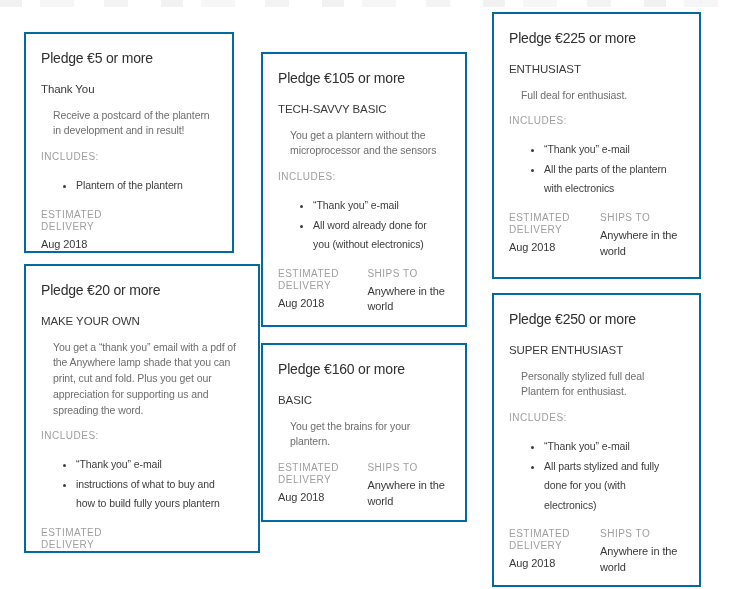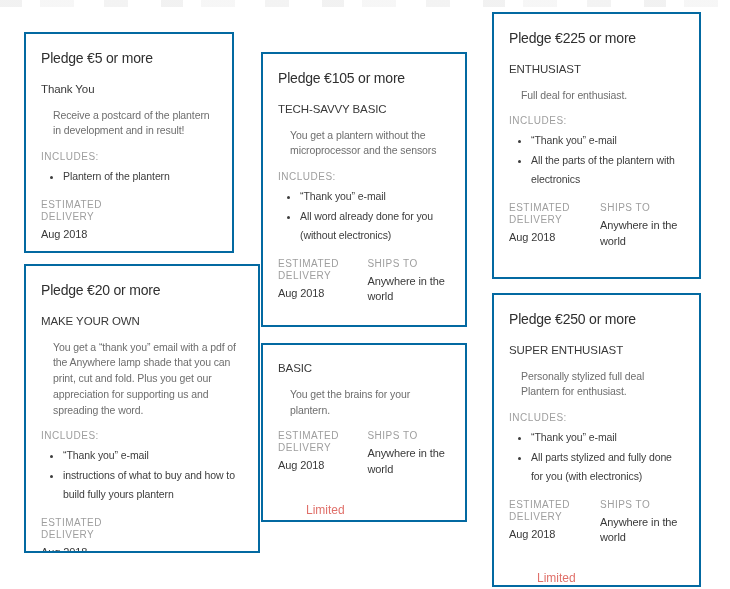--- a/index.html
+++ b/index.html
@@ -45,21 +45,21 @@
   }
   .reward-desc {
     font-size: 10.5px; color: #6e6e6e; letter-spacing: -0.1px;
     line-height: 1.5; margin: 0 0 12px 12px;
   }
   .includes-label, .meta-label {
     font-size: 10px; color: #9e9e9e; letter-spacing: 0.5px;
     line-height: 1.2; margin: 0 0 4px 0; text-transform: uppercase;
   }
   ul.includes-list {
-    margin: 0; padding: 0 0 0 22px; list-style: disc;
+    margin: 13px; padding: 0 0 0 22px; list-style: disc;
   }
   ul.includes-list li {
     font-size: 10.5px; color: #3d3d3d; letter-spacing: -0.1px;
     line-height: 1.85;
   }
   .meta-row { display: flex; margin-top: 12px; }
   .meta-col-left { flex: 0 0 52%; }
   .meta-col-right { flex: 1 1 auto; }
   .meta-value {
     font-size: 11px; color: #393939; letter-spacing: -0.1px;
@@ -132,20 +132,21 @@
     <div class="meta-col-right">
       <p class="meta-label">SHIPS TO</p>
       <p class="meta-value">Anywhere in the world</p>
     </div>
   </div>
   <div class="limited-badge">Limited</div>
 
 </div>
 
 <div class="card" id="card-160">
+  <h2 class="pledge-title">Pledge €160 or more</h2>
   <h3 class="tier-name">BASIC</h3>
   <p class="reward-desc">You get the brains for your plantern.</p>
   <div class="meta-row">
     <div class="meta-col-left">
       <p class="meta-label">ESTIMATED DELIVERY</p>
       <p class="meta-value">Aug 2018</p>
     </div>
     <div class="meta-col-right">
       <p class="meta-label">SHIPS TO</p>
       <p class="meta-value">Anywhere in the world</p>

